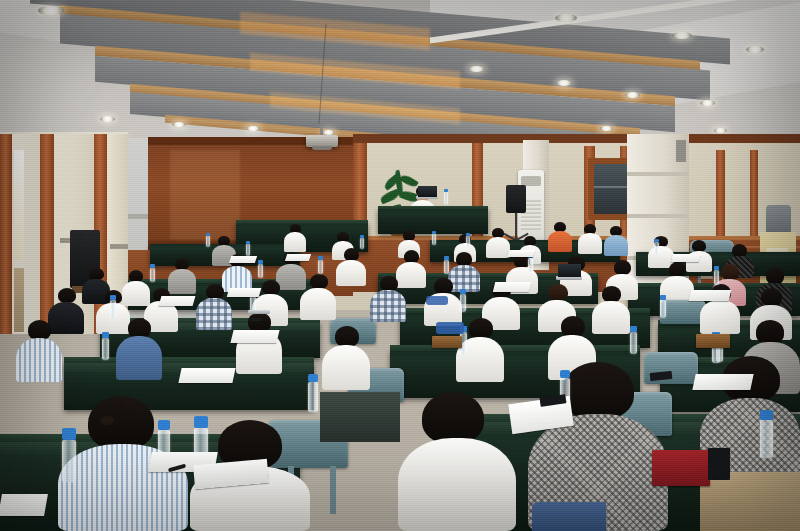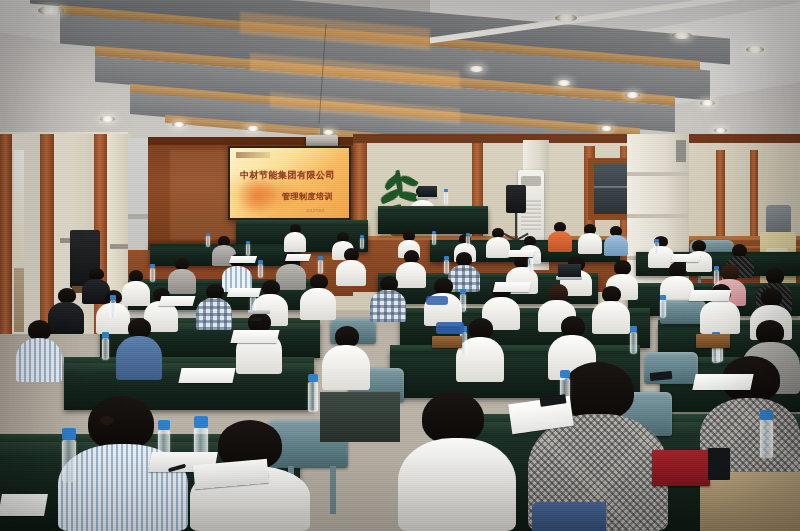--- a/index.html
+++ b/index.html
@@ -219,30 +219,20 @@
 
   <div class="abs speakerBox blur" style="left:506px;top:185px;width:20px;height:28px;"></div>
   <div class="abs tripod" style="left:515px;top:213px;width:2px;height:42px;"></div>
   <div class="abs tripod" style="left:503px;top:236px;width:14px;height:2px;transform:rotate(28deg);"></div>
   <div class="abs tripod" style="left:515px;top:236px;width:14px;height:2px;transform:rotate(-28deg);"></div>
 
   <div class="abs chair blur" style="left:690px;top:240px;width:44px;height:26px;"></div>
   <div class="abs chairLeg" style="left:698px;top:265px;width:3px;height:20px;"></div>
   <div class="abs chairLeg" style="left:724px;top:265px;width:3px;height:20px;"></div>
 
-  <div class="abs" id="screenFrame" style="left:228px;top:146px;width:119px;height:70px;">
-    <div id="slide">
-      <div class="abs slideLogo" style="left:6px;top:4px;width:34px;height:6px;"></div>
-      <div class="abs slideText" style="left:10px;top:22px;width:104px;font-size:9px;line-height:10px;opacity:.82;filter:blur(.5px);">中材节能集团有限公司</div>
-      <div class="abs slideText" style="left:52px;top:44px;width:64px;font-size:8px;line-height:9px;opacity:.8;filter:blur(.5px);">管理制度培训</div>
-      <div class="abs slideFoot" style="left:76px;top:60px;font-size:4px;opacity:.8;filter:blur(.4px);">2012年8月</div>
-      <div class="abs blur2" style="left:4px;top:30px;width:46px;height:36px;border-radius:50%;
-           background:radial-gradient(circle,rgba(226,95,30,.55),rgba(240,150,60,0) 70%);"></div>
-    </div>
-  </div>
 
   <div class="abs table" style="left:236px;top:222px;width:132px;height:30px;"></div>
   <div class="abs tableTop" style="left:236px;top:220px;width:132px;height:4px;"></div>
   <div class="abs" style="left:408px;top:186px;width:28px;height:36px;">
     <div class="abs hair-dark" style="left:8px;top:0;width:13px;height:10px;border-radius:50% 50% 40% 40%;"></div>
     <div class="abs" style="left:9px;top:8px;width:11px;height:8px;background:#c99a74;border-radius:3px;"></div>
     <div class="abs body sh-white" style="left:2px;top:14px;width:25px;height:22px;"></div>
   </div>
   <div class="abs table" style="left:378px;top:208px;width:110px;height:26px;"></div>
   <div class="abs tableTop" style="left:378px;top:206px;width:110px;height:3px;"></div>

